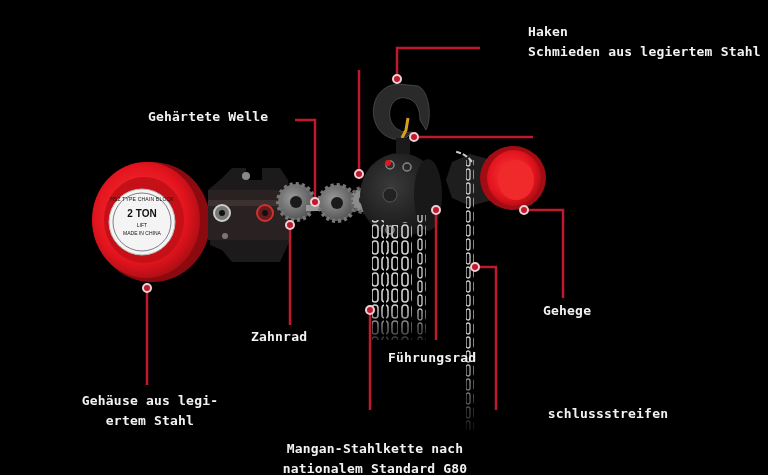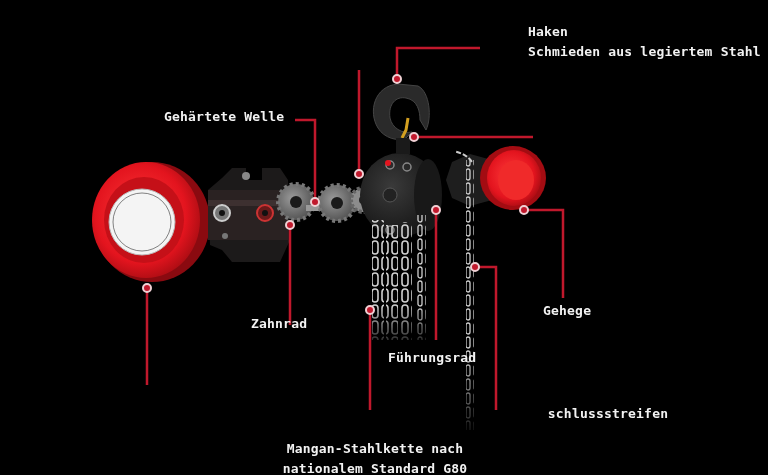--- a/index.html
+++ b/index.html
@@ -156,31 +156,41 @@
       <circle cx="414" cy="137" r="4"></circle>
       <circle cx="436" cy="210" r="4"></circle>
       <circle cx="524" cy="210" r="4"></circle>
       <circle cx="290" cy="225" r="4"></circle>
       <circle cx="147" cy="288" r="4"></circle>
       <circle cx="370" cy="310" r="4"></circle>
       <circle cx="475" cy="267" r="4"></circle>
     </g>
   </svg>
 
+  <div style="position:absolute;left:110px;top:190px;width:64px;height:64px;text-align:center;font-family:'Liberation Sans',sans-serif;color:#111;">
+    <div style="font-size:5px;margin-top:6px;letter-spacing:0.2px;">HSZ TYPE CHAIN BLOCK</div>
+    <div style="font-size:10px;font-weight:bold;margin-top:6px;">2 TON</div>
+    <div style="font-size:5px;margin-top:3px;">LIFT</div>
+    <div style="font-size:5px;margin-top:2px;">MADE IN CHINA</div>
+  </div>
 
   <div class="label" style="left:487px;top:22px;margin-left:41px;">
     <div>Haken</div>
     <div>Schmieden aus legiertem Stahl</div>
   </div>
 
 
-  <div class="label" style="left:164px;top:107px;">Gehärtete Welle</div>
-
-  <div class="label" style="left:251px;top:314px;">Zahnrad</div>
-
+  <div class="label" style="left:148px;top:107px;">Gehärtete Welle</div>
+
+  <div class="label" style="left:251px;top:327px;">Zahnrad</div>
+
+  <div class="label c" style="left:60px;top:391px;width:180px;">
+    <div>Gehäuse aus legi-</div>
+    <div>ertem Stahl</div>
+  </div>
 
   <div class="label c" style="left:265px;top:439px;width:220px;">
     <div>Mangan-Stahlkette nach</div>
     <div>nationalem Standard G80</div>
   </div>
 
   <div class="label" style="left:388px;top:348px;">Führungsrad</div>
 
   <div class="label" style="left:543px;top:301px;">Gehege</div>
 

